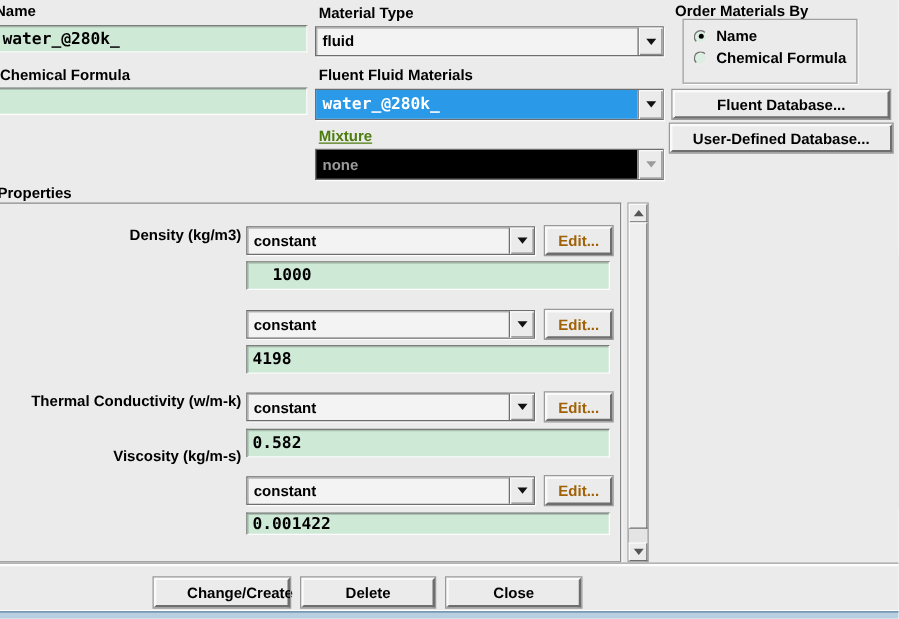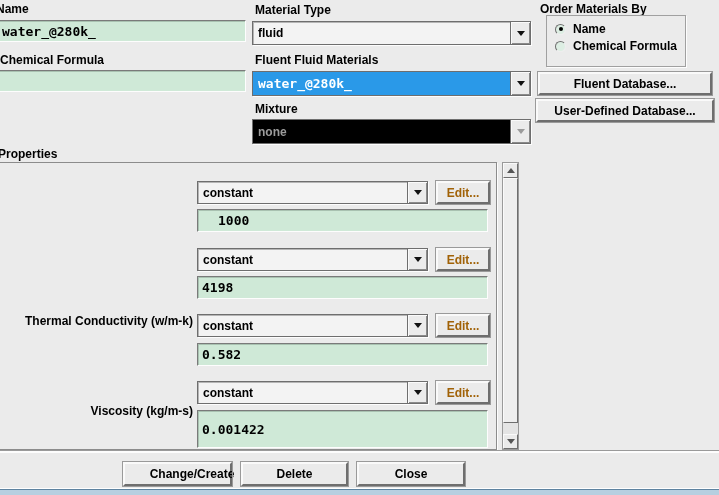--- a/index.html
+++ b/index.html
@@ -4,21 +4,21 @@
 <style>
   html,body{margin:0;padding:0;}
   .stage{
     position:relative;width:719px;height:495px;overflow:hidden;
     background:#ebebeb;
     font-family:"Liberation Sans",sans-serif;
   }
   .lbl{
     position:absolute;font-weight:bold;font-size:12px;color:#000;white-space:nowrap;
   }
-  .lbl.dis{color:#000000;}
+  .lbl.dis{color:#4d7c0f;text-decoration:underline;}
   
   .field{
     position:absolute;box-sizing:border-box;
     background:#cfe9d7;
     border:1px solid;border-color:#7a7a7a #fdfdfd #fdfdfd #7a7a7a;
     box-shadow:inset 1px 1px 0 #a9c2b1;
     font:bold 13px "DejaVu Sans Mono",monospace;color:#000;
     padding:0 4px;outline:none;
   }
   
@@ -175,20 +175,21 @@
   <div class="scrollbar" style="left:502px;top:162px;height:288px;">
     <div class="sbtn" style="top:0px;">
         <i class="tri-up"></i>
       </div>
     <div class="sthumb" style="top:15px;height:245px;"></div>
     <div class="sbtn" style="bottom:0px;">
         <i class="tri-down" style="border-top-color:#555;"></i>
       </div>
   </div>
 
+  <div class="proplbl" style="left:0px;top:181px;width:193px;">Density (kg/m3)</div>
   <div class="combo" style="left:197px;top:181px;width:231px;height:23px;">
     <span class="ctext">constant</span>
     <span class="cbtn">
         <i class="tri-down"></i>
       </span>
   </div>
   <div class="btn dis" style="left:436px;top:181px;width:54px;height:23px;">
     <span>Edit...</span>
   </div>
   <input class="field" style="left: 197px; top: 209px; width: 291px; height: 23px; padding-left: 20px;" value="1000">
@@ -209,31 +210,31 @@
     <span class="ctext">constant</span>
     <span class="cbtn">
         <i class="tri-down"></i>
       </span>
   </div>
   <div class="btn dis" style="left:436px;top:314px;width:54px;height:23px;">
     <span>Edit...</span>
   </div>
   <input class="field" style="left: 197px; top: 343px; width: 291px; height: 23px;" value="0.582">
 
-  <div class="proplbl" style="left:0px;top:404px;width:193px;">Viscosity (kg/m-s)</div>
+  <div class="proplbl" style="left:0px;top:358px;width:193px;">Viscosity (kg/m-s)</div>
   <div class="combo" style="left:197px;top:381px;width:231px;height:23px;">
     <span class="ctext">constant</span>
     <span class="cbtn">
         <i class="tri-down"></i>
       </span>
   </div>
   <div class="btn dis" style="left:436px;top:381px;width:54px;height:23px;">
     <span>Edit...</span>
   </div>
-  <input class="field" style="left: 197px; top: 410px; width: 291px; height: 38px;" value="0.001422">
+  <input class="field" style="left: 197px; top: 410px; width: 291px; height: 18px;" value="0.001422">
 
   <div class="sep" style="top:450px;"></div>
 
   <div class="btn" style="left:123px;top:462px;width:109px;height:24px;padding-left:29px;">
     <span>Change/Create</span>
   </div>
   <div class="btn" style="left:241px;top:462px;width:107px;height:24px;">
     <span>Delete</span>
   </div>
   <div class="btn" style="left:357px;top:462px;width:108px;height:24px;">

